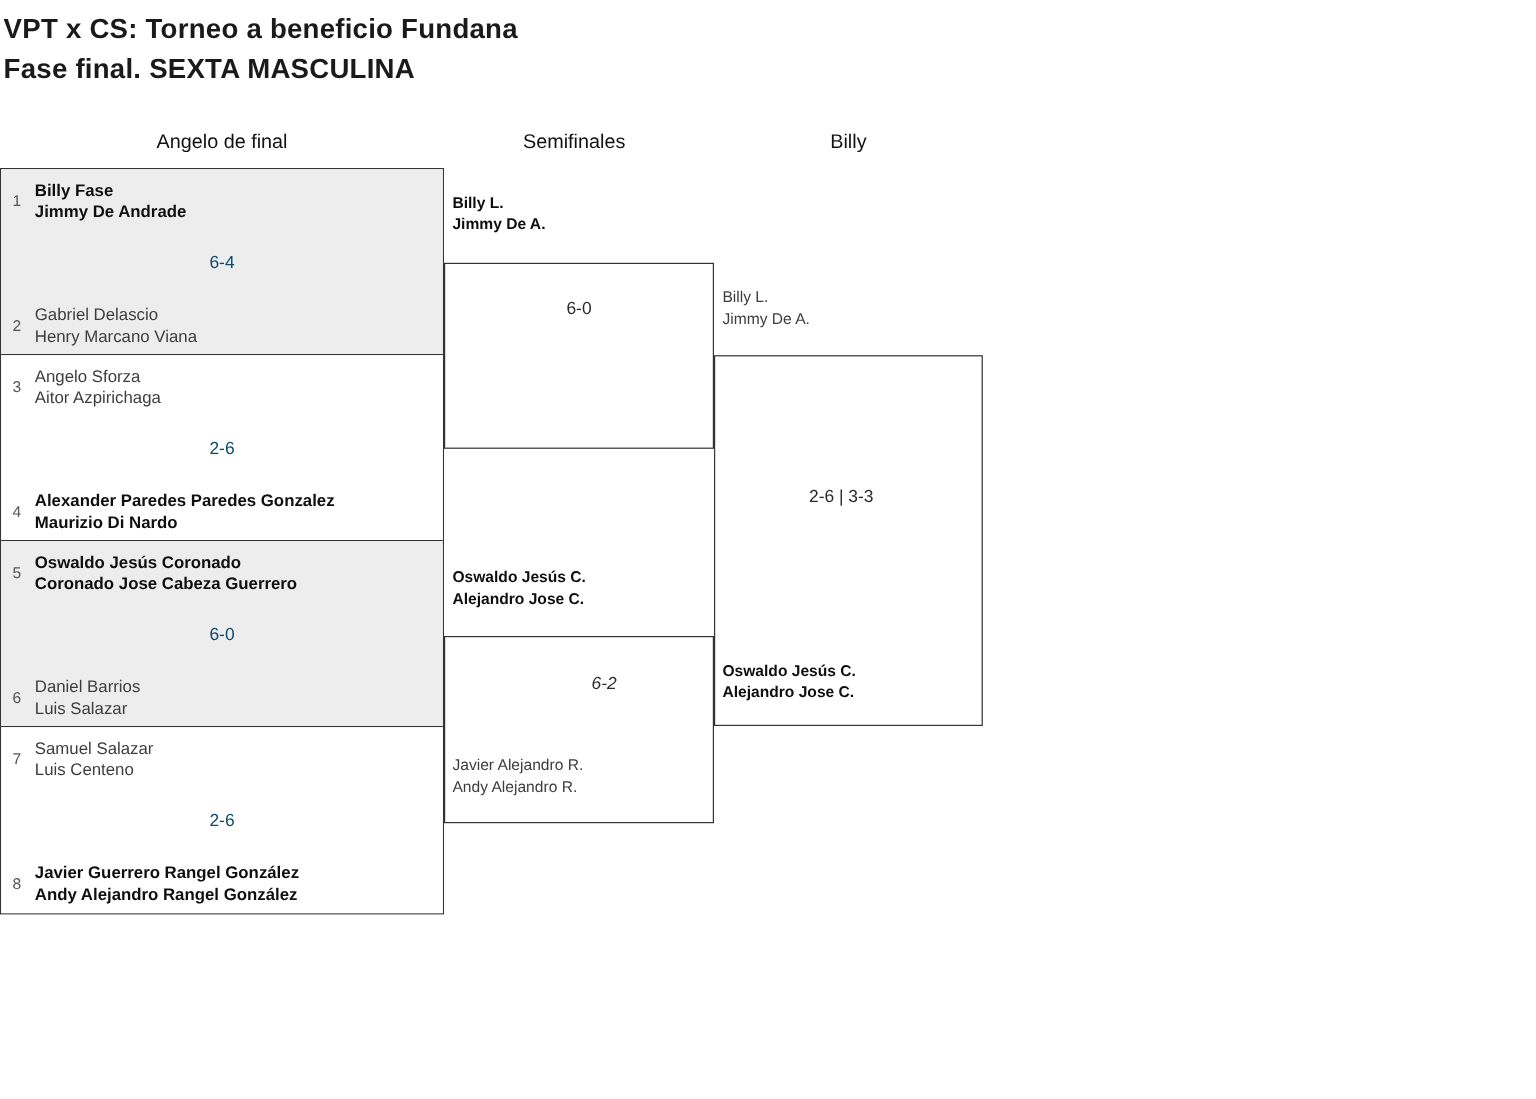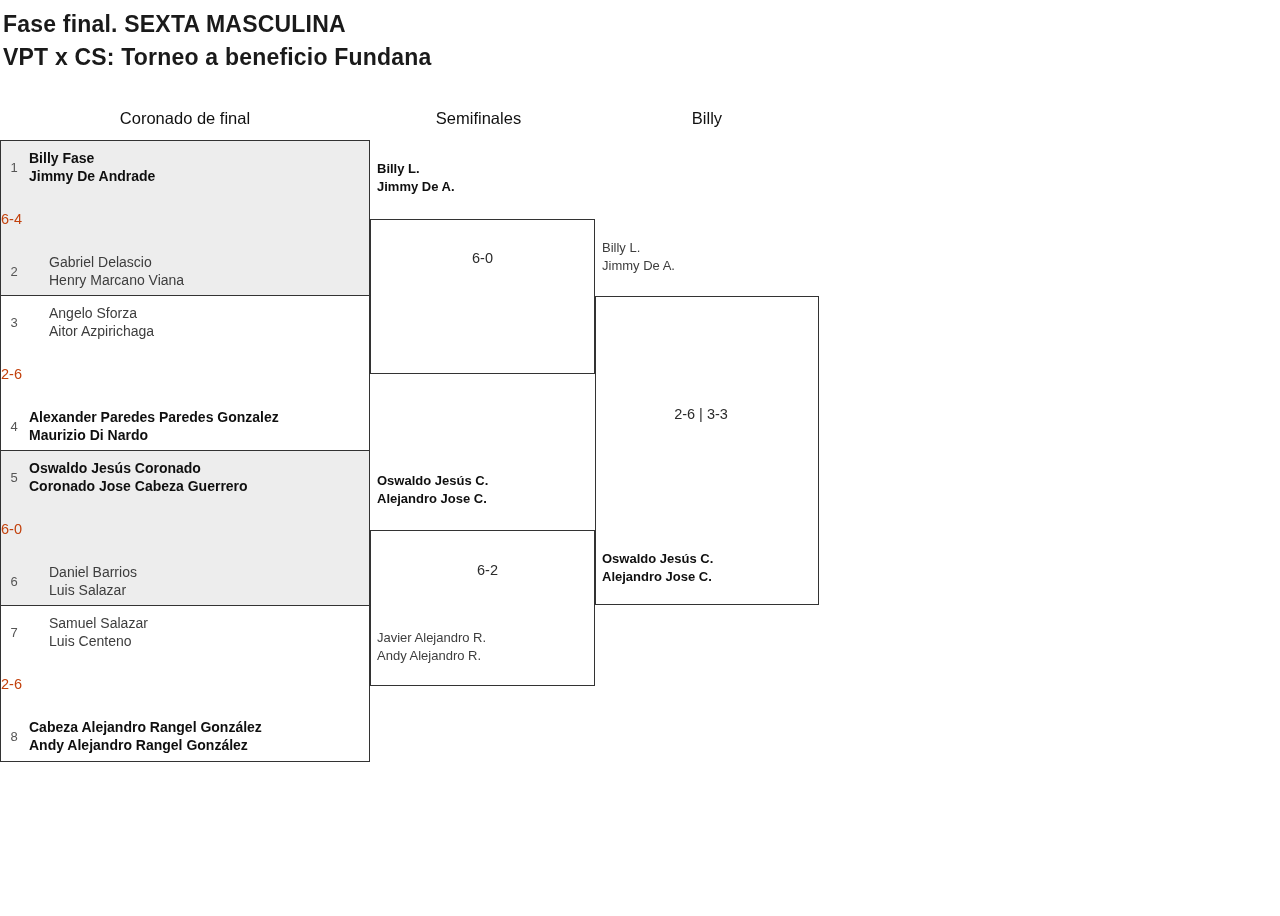--- a/index.html
+++ b/index.html
@@ -20,57 +20,57 @@
   .qf-cell { position:relative; height:155px; border-bottom:1px solid #333333; background:#ffffff; }
   .qf-cell:last-child { border-bottom:none; }
   .qf-cell.shaded { background:#ededed; }
 
   .team-row { position:absolute; left:8px; display:flex; align-items:center; gap:10px; }
   .team-row.t-top { top:8px; }
   .team-row.t-bottom { top:112px; }
   .seed { font-size:13px; color:#555555; min-width:10px; text-align:center; }
   .names { font-size:14px; line-height:18px; }
   .names.winner { font-weight:700; color:#0f0f0f; }
-  .names.loser  { font-weight:400; color:#3d3d3d;margin-left:20px; }
+  .names.loser  { font-weight:400; color:#3d3d3d; }
 
-  .qf-score { position:absolute; top:70px; left:0; width:100%; font-size:14.5px; color:#c2410c; }
+  .qf-score { position:absolute; top:70px; left:0; width:100%; text-align:center; font-size:14.5px; color:#0c4a6e; }
 
   
   .round-box { position:absolute; border:1px solid #333333; background:transparent; }
   .sf-box-1 { left:370px; top:219px; width:225px; height:155px; }
   .sf-box-2 { left:370px; top:530px; width:225px; height:156px; }
   .fin-box  { left:595px; top:296px; width:224px; height:309px; }
 
   .float-team { position:absolute; font-size:13px; line-height:18px; }
   .float-team.winner { font-weight:700; color:#0f0f0f; }
   .float-team.loser  { font-weight:400; color:#3d3d3d; }
 
   .sf1-top { left:377px; top:160px; }
   .sf1-bot { left:377px; top:317px; }
   .sf2-top { left:377px; top:472px; }
   .sf2-bot { left:377px; top:629px; }
   .fin-top { left:602px; top:239px; }
   .fin-bot { left:602px; top:550px; }
 
   .float-score { position:absolute; text-align:center; font-size:14.5px; color:#2b2b2b; }
   .sf1-score { left:370px; top:250px; width:225px; }
-  .sf2-score { left:370px; top:562px; width:235px; }
+  .sf2-score { left:386px; top:562px; width:235px;font-style:italic; }
   .fin-score { left:595px; top:406px; width:212px; }
 </style>
 </head>
 <body>
 
 <div class="page">
 
   <div class="title-block">
+    <div class="title-line">VPT x CS: Torneo a beneficio Fundana</div>
     <div class="title-line">Fase final. SEXTA MASCULINA</div>
-    <div class="title-line">VPT x CS: Torneo a beneficio Fundana</div>
   </div>
 
-  <div class="col-header h-qf">Coronado de final</div>
+  <div class="col-header h-qf">Angelo de final</div>
   <div class="col-header h-sf">Semifinales</div>
   <div class="col-header h-fin">Billy</div>
 
   <div class="qf-container">
 
     <div class="qf-cell shaded">
       <div class="team-row t-top">
         <span class="seed">1</span>
         <div class="names winner">
           <div>Billy Fase</div>
@@ -128,21 +128,21 @@
         <span class="seed">7</span>
         <div class="names loser">
           <div>Samuel Salazar</div>
           <div>Luis Centeno</div>
         </div>
       </div>
       <div class="qf-score">2-6</div>
       <div class="team-row t-bottom">
         <span class="seed">8</span>
         <div class="names winner">
-          <div>Cabeza Alejandro Rangel González</div>
+          <div>Javier Guerrero Rangel González</div>
           <div>Andy Alejandro Rangel González</div>
         </div>
       </div>
     </div>
 
   </div>
 
   <div class="float-team winner sf1-top">
     <div>Billy L.</div>
     <div>Jimmy De A.</div>

